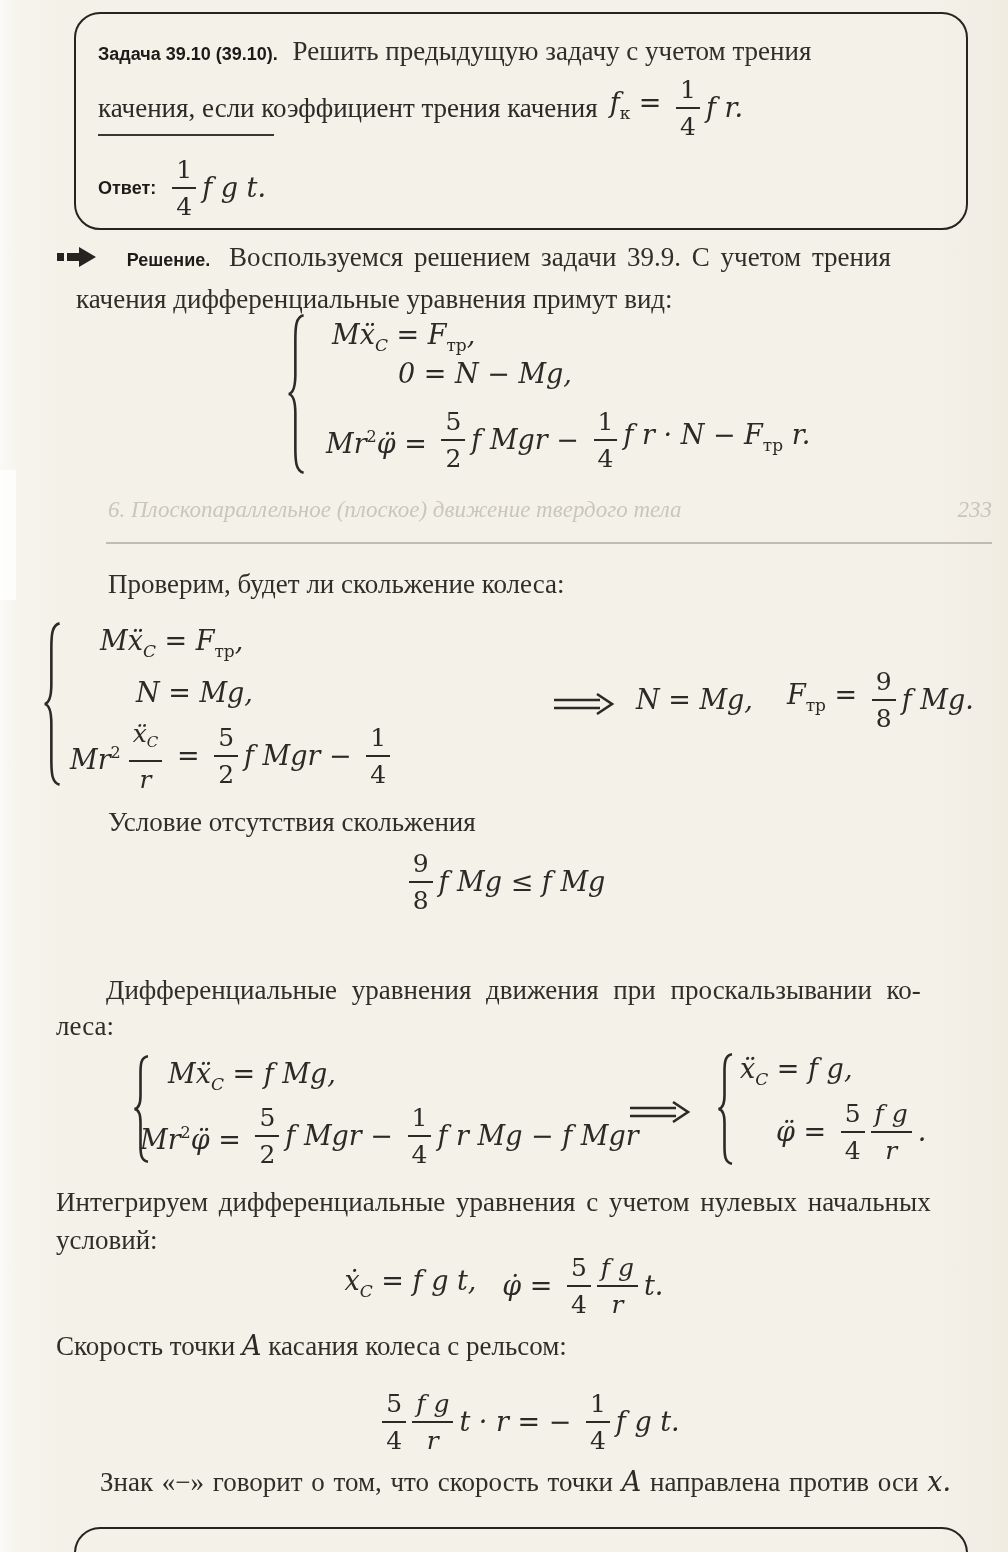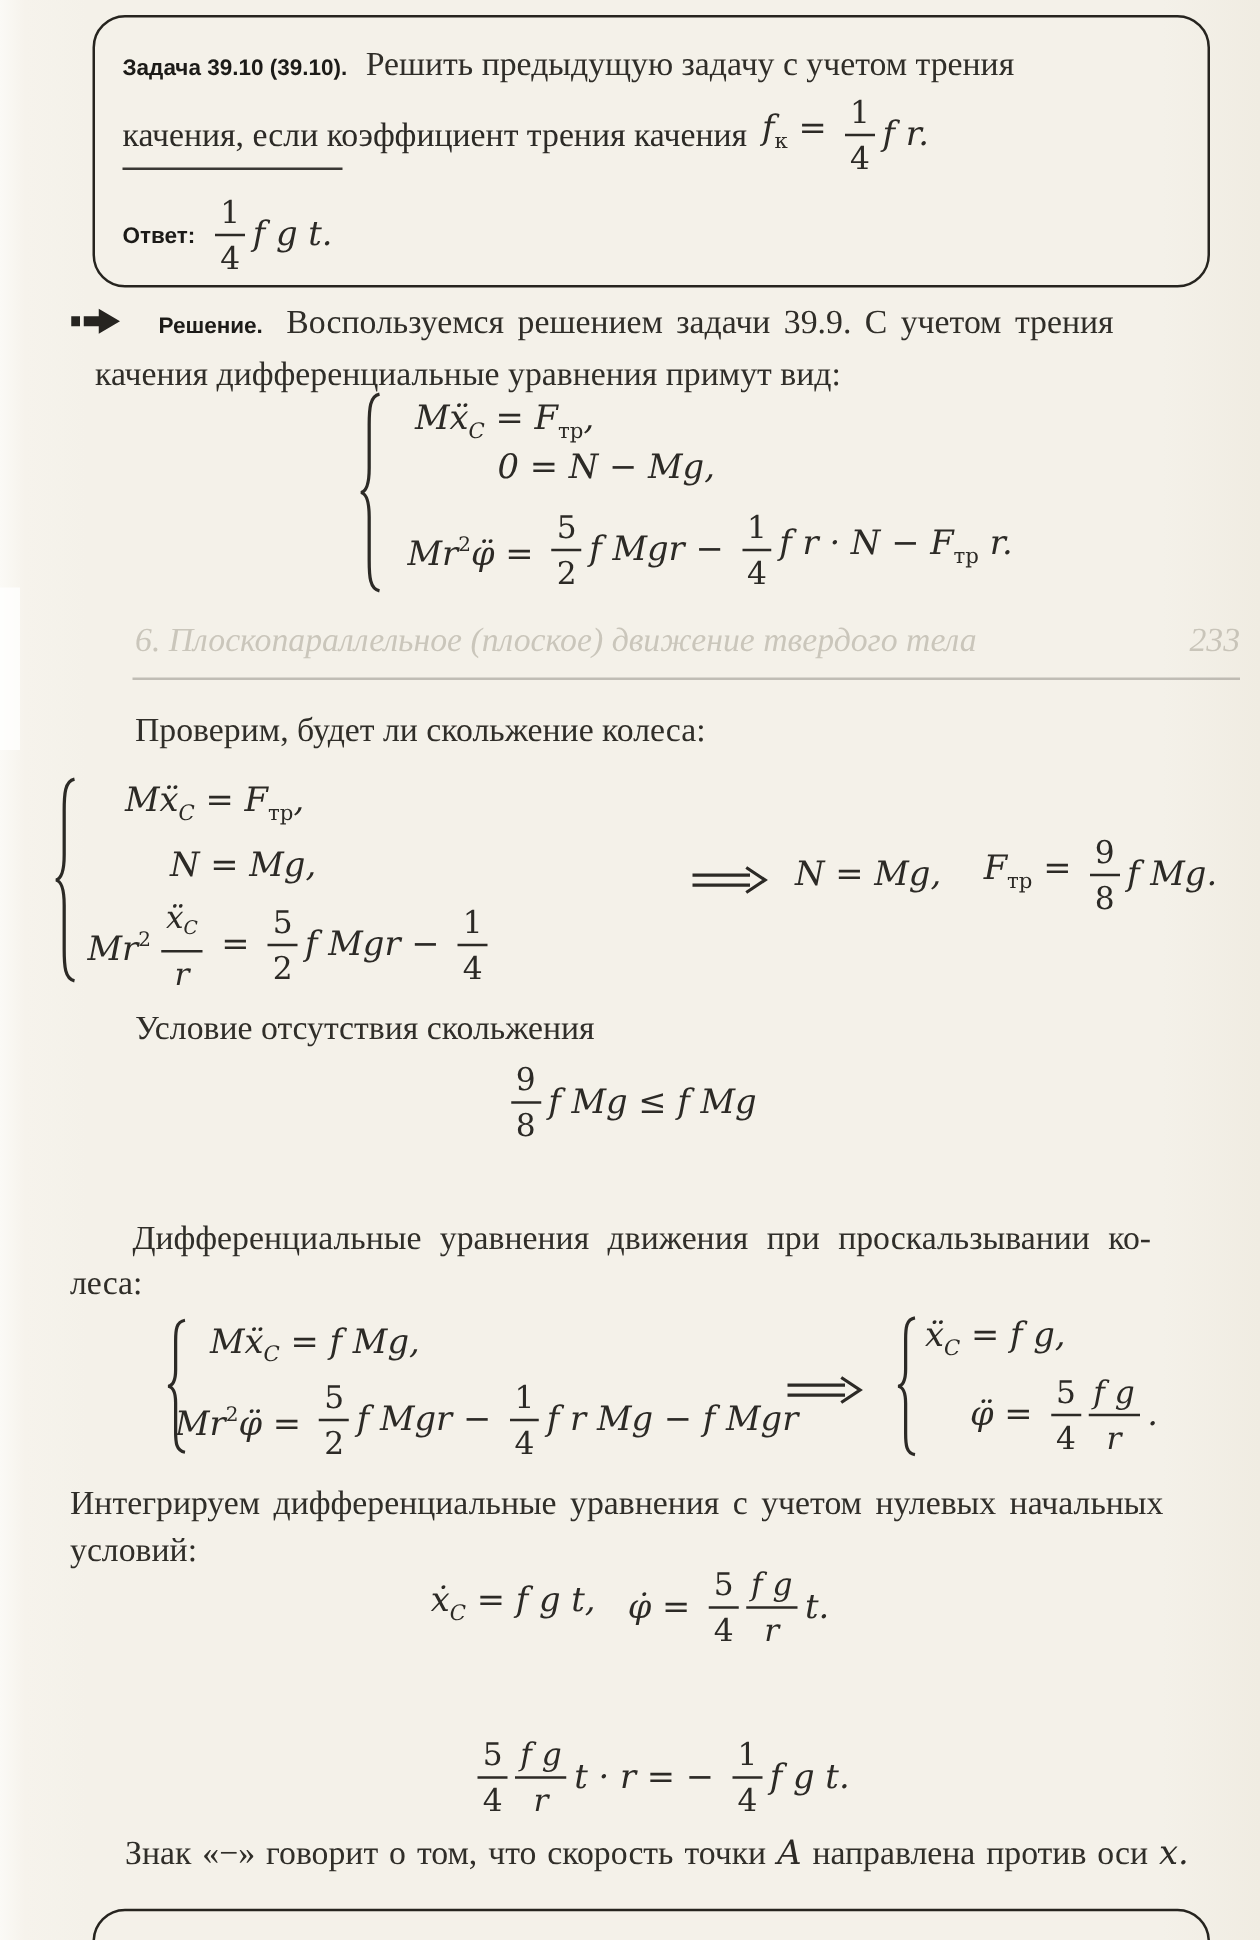--- a/index.html
+++ b/index.html
@@ -17,21 +17,21 @@
   .tg{display:inline-block;line-height:34px;}
   .sub{font-size:17px;vertical-align:-7px;}
   .sup{font-size:16px;vertical-align:11px;font-style:normal;}
   .rm{font-style:normal;}
   .frac{display:inline-block;text-align:center;font-style:normal;font-size:25px;line-height:27px;margin:0 6px;vertical-align:middle;}
   .frac .num{display:block;border-bottom:2px solid #2c2a26;padding:1px 4px 4px;}
   .frac .den{display:block;padding:4px 4px 1px;}
   .frac.it{font-style:italic;}
   .pbox{border:2px solid #26241f;border-radius:26px;}
   .rule{background:#3a3835;height:2px;}
-  .ghost{font-style:italic;color:#a8a396;opacity:.55;filter:blur(.6px);font-size:27px;display:flex;justify-content:space-between;}
+  .ghost{font-style:italic;color:#a8a396;opacity:.55;filter:blur(.6px);font-size:23px;display:flex;justify-content:space-between;}
   .grule{height:2px;background:#96928a;opacity:.55;}
   svg.brace{overflow:visible;}
   .center-row{left:0;width:100%;justify-content:center;}
   .scanband{background:rgba(255,255,255,.75);}
 </style>
 </head>
 <body>
 
 <div id="page">
 
@@ -152,20 +152,21 @@
 
   <div class="abs mrow center-row" style="top:1252px;height:68px;">
     <span class="tg"><span>ẋ</span><span class="sub">C</span><span> = f g t,</span></span>
     <span class="tg">   </span>
     <span class="tg">φ̇ = </span>
     <span class="frac"><span class="num">5</span><span class="den">4</span></span>
     <span class="frac it" style="margin-left:0;"><span class="num">f g</span><span class="den">r</span></span>
     <span class="tg">t.</span>
   </div>
 
+  <div class="abs par" style="left:56px;top:1329px;"><span>Скорость точки </span><span class="mline">A</span><span> касания колеса с рельсом:</span></div>
 
   <div class="abs mrow center-row" style="top:1388px;height:68px;padding-left:24px;">
     <span class="frac"><span class="num">5</span><span class="den">4</span></span>
     <span class="frac it" style="margin-left:0;"><span class="num">f g</span><span class="den">r</span></span>
     <span class="tg">t · r = − </span>
     <span class="frac"><span class="num">1</span><span class="den">4</span></span>
     <span class="tg">f g t.</span>
   </div>
 
   <div class="abs par" style="left:56px;top:1465px;word-spacing:2px;margin-left:44px;"><span>Знак «−» говорит о том, что скорость точки </span><span class="mline">A</span><span> направлена против оси </span><span class="mline">x.</span></div>

